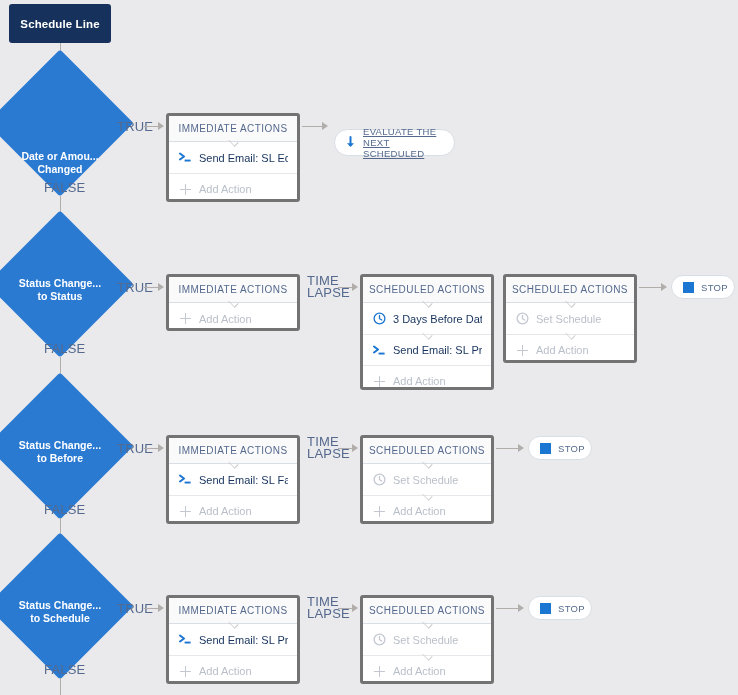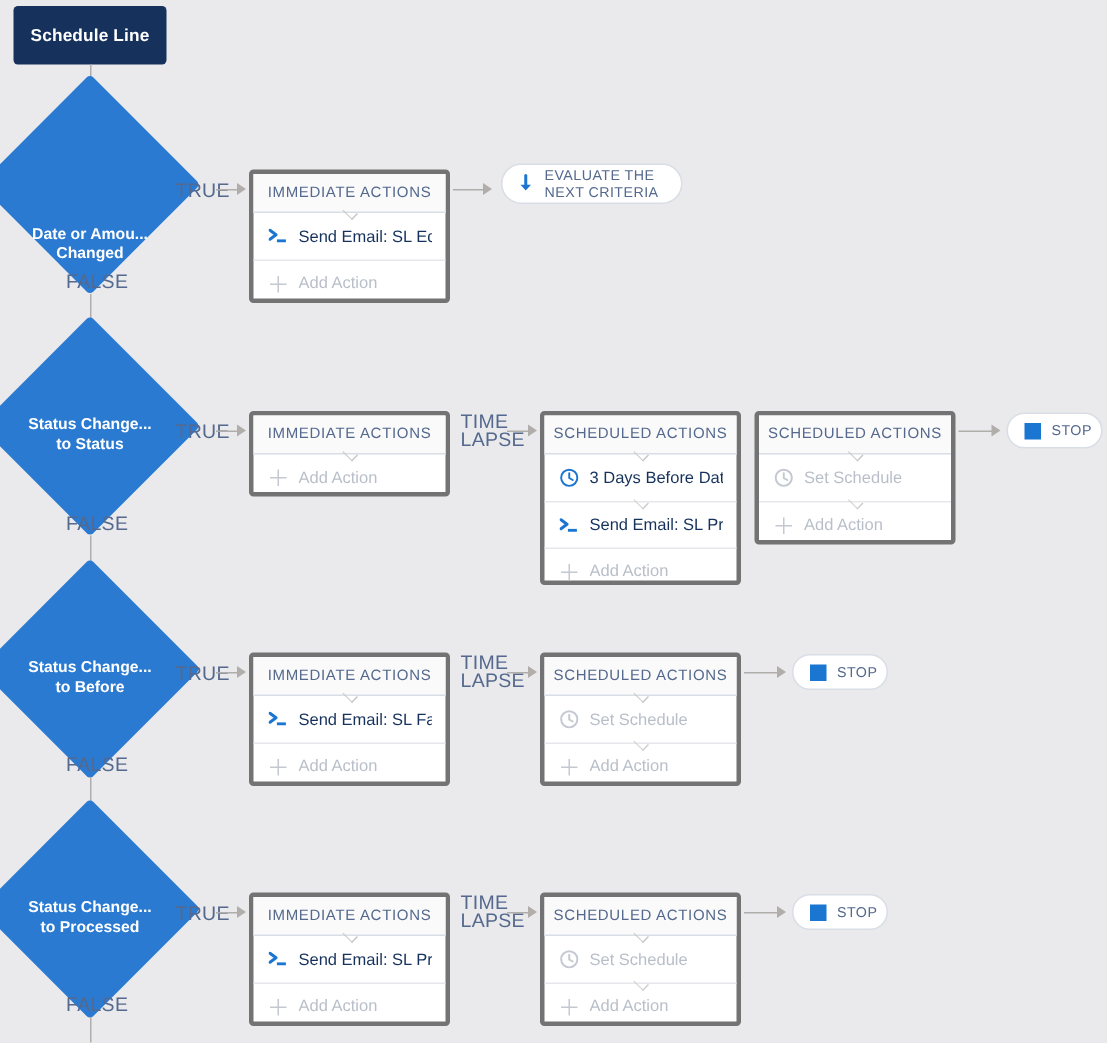--- a/index.html
+++ b/index.html
@@ -218,30 +218,30 @@
     <div class="panel-row muted sep">
       <span class="ico">
           <span class="plus"></span>
         </span>
       <span class="row-text">Add Action</span>
     </div>
   </div>
 
   <div class="hline" style="left:302px; top:126px; width:22px;"></div>
   <div class="arrow-right" style="left:322px; top:122px;"></div>
-  <div class="pill" style="left:334px; top:109px; width:121px; height:27px; padding:0 10px;">
+  <div class="pill" style="left:334px; top:129px; width:121px; height:27px; padding:0 10px;text-decoration:underline;">
     <span class="eval-arrow">
       <svg width="11" height="13" viewBox="0 0 11 13">
           <path d="M5.5 1 L5.5 9" stroke="#1b76d2" stroke-width="2" stroke-linecap="round"></path>
           <path d="M2 7.2 L5.5 11 L9 7.2" fill="#1b76d2"></path>
         </svg>
     </span>
     <span class="pill-text">
       <div>EVALUATE THE</div>
-      <div>NEXT CRITERIA</div>
+      <div>NEXT SCHEDULED</div>
     </span>
   </div>
 
   <div class="diamond" style="left:8px; top:232px;"></div>
   <div class="diamond-label" style="left:1px; top:277px;">
     <div>Status Change...</div>
     <div>to Status</div>
   </div>
   <div class="edge-label" style="left:117px; top:280px;">TRUE</div>
   <div class="hline" style="left:144px; top:287px; width:16px;"></div>
@@ -381,21 +381,21 @@
   <div class="hline" style="left:496px; top:448px; width:24px;"></div>
   <div class="arrow-right" style="left:518px; top:444px;"></div>
   <div class="pill" style="left:528px; top:436px; width:64px; height:24px; padding:0 11px;">
     <span class="stop-square"></span>
     <span class="pill-text">STOP</span>
   </div>
 
   <div class="diamond" style="left:8px; top:554px;"></div>
   <div class="diamond-label" style="left:1px; top:599px;">
     <div>Status Change...</div>
-    <div>to Processed</div>
+    <div>to Schedule</div>
   </div>
   <div class="edge-label" style="left:117px; top:601px;">TRUE</div>
   <div class="hline" style="left:144px; top:608px; width:16px;"></div>
   <div class="arrow-right" style="left:158px; top:604px;"></div>
   <div class="edge-label" style="left:44px; top:662px;">FALSE</div>
   <div class="vline" style="left:60px; top:678px; height:17px;"></div>
 
   <div class="panel" style="left:166px; top:595px; width:134px; height:89px;">
     <div class="panel-header">IMMEDIATE ACTIONS</div>
     <div class="panel-row">

